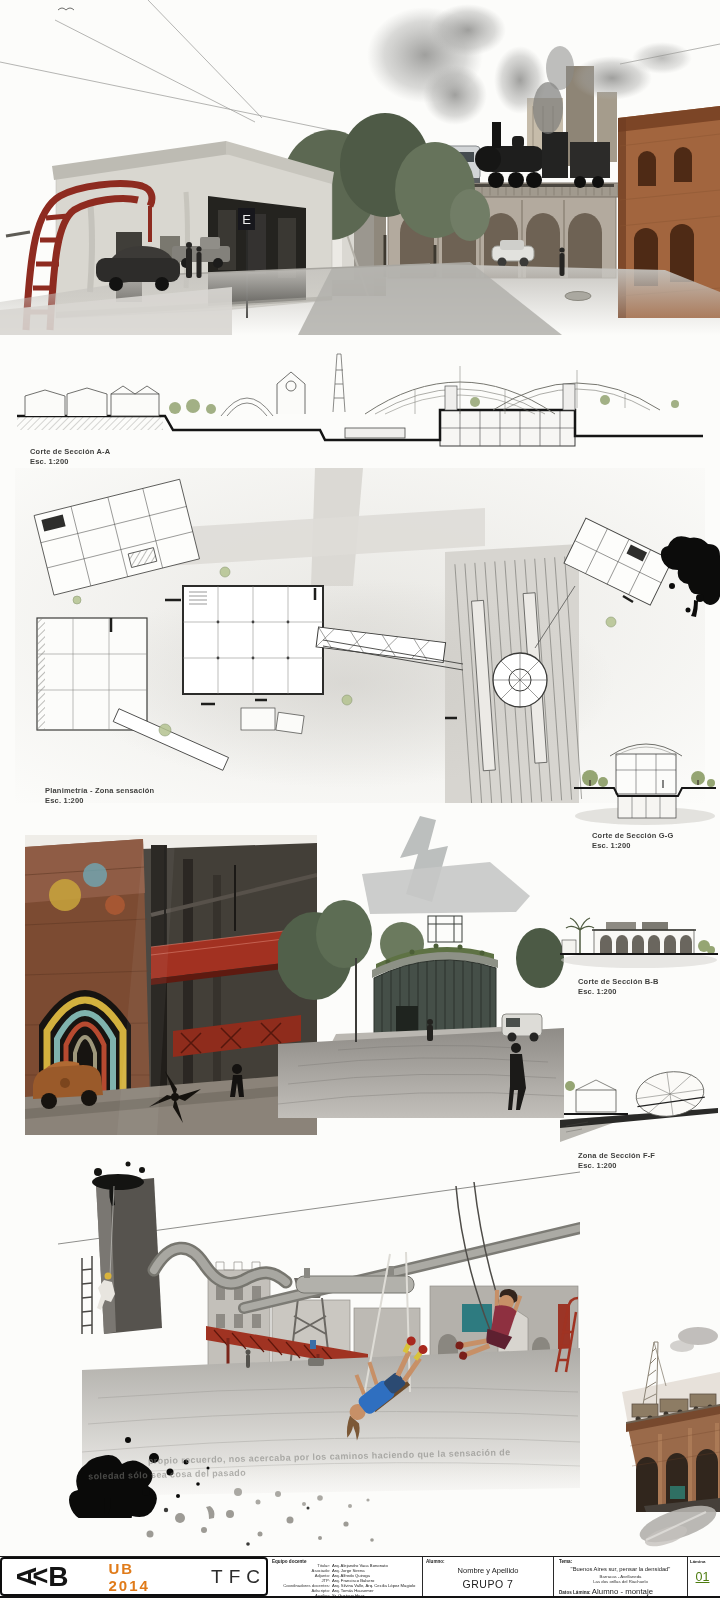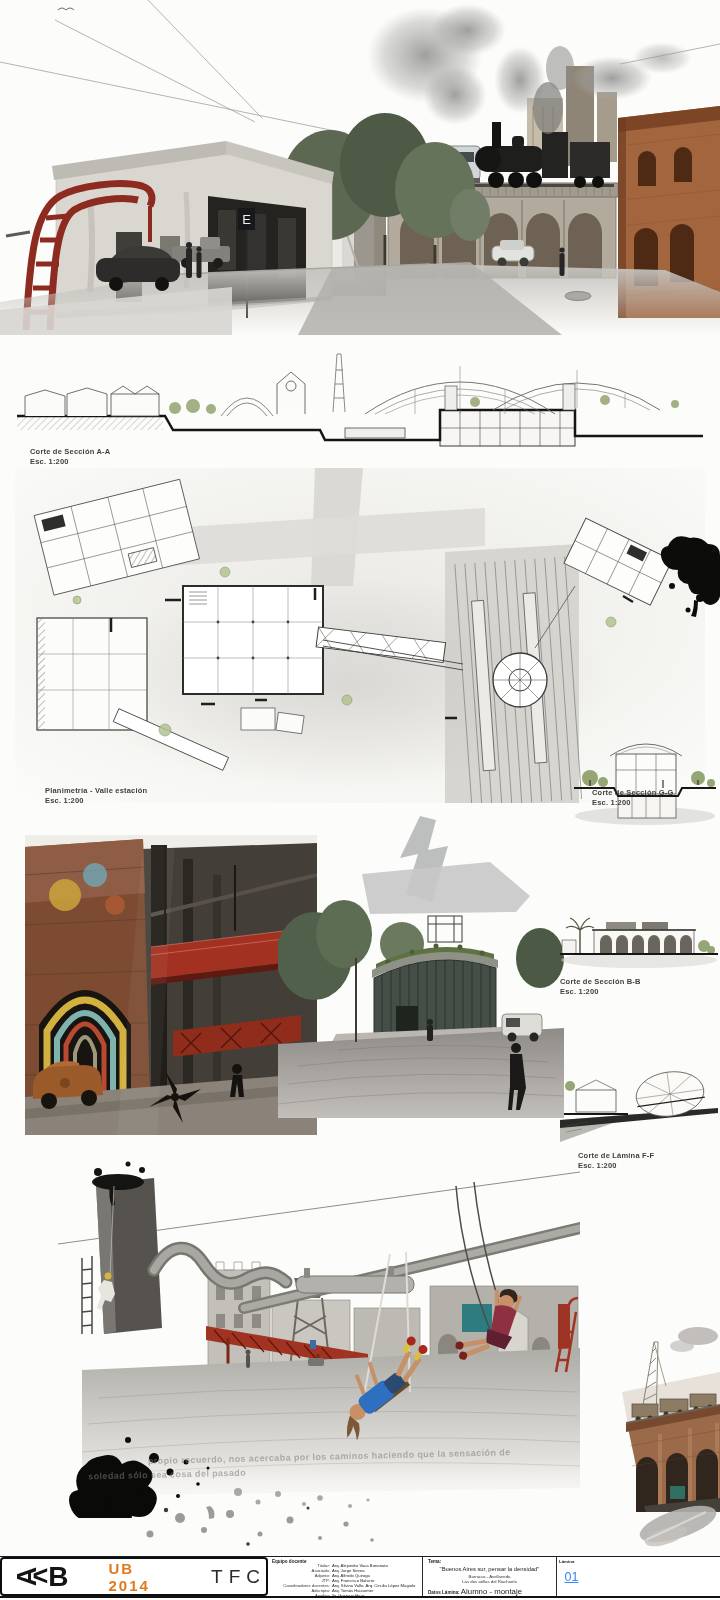--- a/index.html
+++ b/index.html
@@ -30,21 +30,21 @@
   .alumno-h{position:absolute;left:3px;top:2px;font-size:4.6px;font-weight:700;}
   .alumno-name{font-size:7.5px;margin-top:9px;}
   .alumno-group{font-size:10.5px;margin-top:3px;letter-spacing:.5px;}
   .tb-tema{width:134px;padding:2px 5px;font-size:4.3px;line-height:1.3;}
   .tema-l1{font-size:5.8px;text-align:center;margin-top:1px;}
   .tema-sub{text-align:center;color:#333;}
   .datos-row{margin-top:2px;}
   .datos-val{font-size:7.8px;}
   .tb-lamina{width:29px;text-align:center;border-right:none;}
   .lamina-label{font-size:4.4px;text-align:left;padding:2px 0 0 2px;font-weight:700;}
-  .lamina-num{font-size:12.5px;margin-top:6px;color:#3b82f6;text-decoration:underline;}
+  .lamina-num{font-size:12.5px;margin-top:6px;color:#4d7c0f;text-decoration:underline;}
 </style>
 </head>
 <body>
 
 <div class="board">
 
   <svg style="left:0;top:0" width="720" height="335" viewBox="0 0 720 335">
     <defs>
       <radialGradient id="smk">
           <stop offset="0%" stop-color="#8f8f8d" stop-opacity=".85"></stop>
@@ -379,21 +379,21 @@
     </g>
     <g fill="#b4c390" stroke="#7e8f63" stroke-width=".6" opacity=".85">
       <circle cx="210" cy="104" r="5"></circle>
         <circle cx="150" cy="262" r="6"></circle>
         <circle cx="332" cy="232" r="5"></circle>
         <circle cx="596" cy="154" r="5"></circle>
         <circle cx="62" cy="132" r="4"></circle>
     </g>
   </svg>
   <div class="dlabel" style="left:45px;top:786px">
-    <div class="t">Planimetría - Valle estación</div>
+    <div class="t">Planimetría - Zona sensación</div>
     <div class="t">Esc. 1:200</div>
   </div>
 
   <svg style="left:660px;top:528px" width="60" height="96" viewBox="0 0 60 96">
     <g fill="#0c0c0b">
       <path d="M30 10 q-16 -6 -22 8 q-10 2 -6 14 q4 10 16 10 q-2 12 10 14 q2 12 12 10 q4 14 14 10 q8 -4 6 -16 q10 -6 4 -16 q8 -10 -4 -16 q0 -12 -12 -12 q-8 -8 -18 -6 z"></path>
       <circle cx="12" cy="58" r="3"></circle>
         <circle cx="40" cy="70" r="4"></circle>
         <circle cx="28" cy="82" r="2.5"></circle>
       <path d="M34 72 q0 10 -3 16 l5 1 q2 -8 2 -16 z"></path>
@@ -419,21 +419,21 @@
     <path d="M4 62 H44 L48 70 H108 L112 62 H146" stroke="#161616" stroke-width="2" fill="none"></path>
     <g fill="#95a573">
       <circle cx="20" cy="52" r="8"></circle>
         <circle cx="33" cy="56" r="5"></circle>
         <circle cx="128" cy="52" r="7"></circle>
         <circle cx="141" cy="57" r="4"></circle>
     </g>
     <path d="M20 60 v-6 M128 59 v-5" stroke="#4c4639" stroke-width="1.5"></path>
     <line x1="93" y1="62" x2="93" y2="54" stroke="#333333" stroke-width="1.2"></line>
   </svg>
-  <div class="dlabel" style="left:592px;top:788px">
+  <div class="dlabel" style="left:592px;top:831px">
     <div class="t">Corte de Sección G-G</div>
     <div class="t">Esc. 1:200</div>
   </div>
 
   <svg style="left:25px;top:835px" width="292" height="300" viewBox="0 0 292 300">
     <rect width="292" height="300" fill="#efede8"></rect>
     <polygon points="0,18 292,8 292,300 0,300" fill="#433f38"></polygon>
     <polygon points="0,12 118,4 126,300 0,300" fill="#7c4b32"></polygon>
     <polygon points="0,12 118,4 120,58 0,68" fill="#94604a" opacity=".8"></polygon>
     <g stroke="#5e3824" stroke-width=".7" opacity=".8">
@@ -583,21 +583,21 @@
     <g stroke="#4f5b40" fill="none">
       <line x1="22" y1="58" x2="22" y2="34" stroke-width="1.5"></line>
       <path d="M22 34 q-8 -6 -14 -2 M22 34 q8 -6 14 -2 M22 34 q-4 -10 -10 -12 M22 34 q4 -10 10 -12" stroke-width="1.2"></path>
     </g>
     <g fill="#95a573">
         <circle cx="146" cy="50" r="6"></circle>
         <circle cx="153" cy="54" r="4"></circle>
       </g>
     <path d="M2 58 H160" stroke="#151515" stroke-width="2.2"></path>
   </svg>
-  <div class="dlabel" style="left:560px;top:977px">
+  <div class="dlabel" style="left:578px;top:977px">
     <div class="t">Corte de Sección B-B</div>
     <div class="t">Esc. 1:200</div>
   </div>
 
   <svg style="left:558px;top:1050px" width="162" height="100" viewBox="0 0 162 100">
     <polygon points="2,70 80,64 2,92" fill="#b9b7b1"></polygon>
     <polygon points="2,70 160,58 160,63 2,78" fill="#2a2a28"></polygon>
     <g transform="rotate(-8 112 44)">
       <ellipse cx="112" cy="44" rx="34" ry="22" fill="#fbfaf7" stroke="#54544f" stroke-width=".8"></ellipse>
       <g stroke="#6f6f6a" stroke-width=".5">
@@ -615,21 +615,21 @@
     <rect x="18" y="40" width="40" height="22" fill="#fcfcfa" stroke="#54544f" stroke-width=".8"></rect>
     <path d="M18 40 L38 30 L58 40" fill="none" stroke="#54544f" stroke-width=".7"></path>
     <circle cx="12" cy="36" r="5" fill="#95a573"></circle>
     <path d="M6 64 H70" stroke="#161616" stroke-width="2"></path>
     <g stroke="#55534e" stroke-width=".5" opacity=".7">
         <line x1="8" y1="76" x2="30" y2="72"></line>
         <line x1="8" y1="82" x2="24" y2="79"></line>
       </g>
   </svg>
   <div class="dlabel" style="left:578px;top:1151px">
-    <div class="t">Corte de Lámina F-F</div>
+    <div class="t">Zona de Sección F-F</div>
     <div class="t">Esc. 1:200</div>
   </div>
 
   <svg style="left:58px;top:1158px" width="522" height="360" viewBox="0 0 522 360">
     <defs>
       <linearGradient id="bwg" x1="0" y1="0" x2="0" y2="1">
           <stop offset="0" stop-color="#aeaca7"></stop>
           <stop offset="1" stop-color="#f2f1ee"></stop>
         </linearGradient>
       <linearGradient id="fadeW" x1="0" y1="0" x2="0" y2="1">
@@ -888,20 +888,25 @@
         </div>
       <div class="tb-row">
           <span class="tb-role">Adscripto:</span>
           <span class="tb-namev">Arq. Tomás Hausemer</span>
         </div>
       <div class="tb-row">
           <span class="tb-role">Auxiliar:</span>
           <span class="tb-namev">Sr. Gustavo Haas</span>
         </div>
     </div>
+    <div class="tb-cell tb-alumno">
+      <div class="alumno-h">Alumno:</div>
+      <div class="alumno-name">Nombre y Apellido</div>
+      <div class="alumno-group">GRUPO 7</div>
+    </div>
     <div class="tb-cell tb-tema">
       <div class="tb-heading">Tema:</div>
       <div class="tema-l1">"Buenos Aires sur, pensar la densidad"</div>
       <div class="tema-sub">Barracas - Avellaneda</div>
       <div class="tema-sub">Las dos orillas del Riachuelo</div>
       <div class="datos-row"><span class="tb-heading">Datos Lámina:</span> <span class="datos-val">Alumno - montaje</span></div>
 
     </div>
     <div class="tb-cell tb-lamina">
       <div class="lamina-label">Lámina</div>

